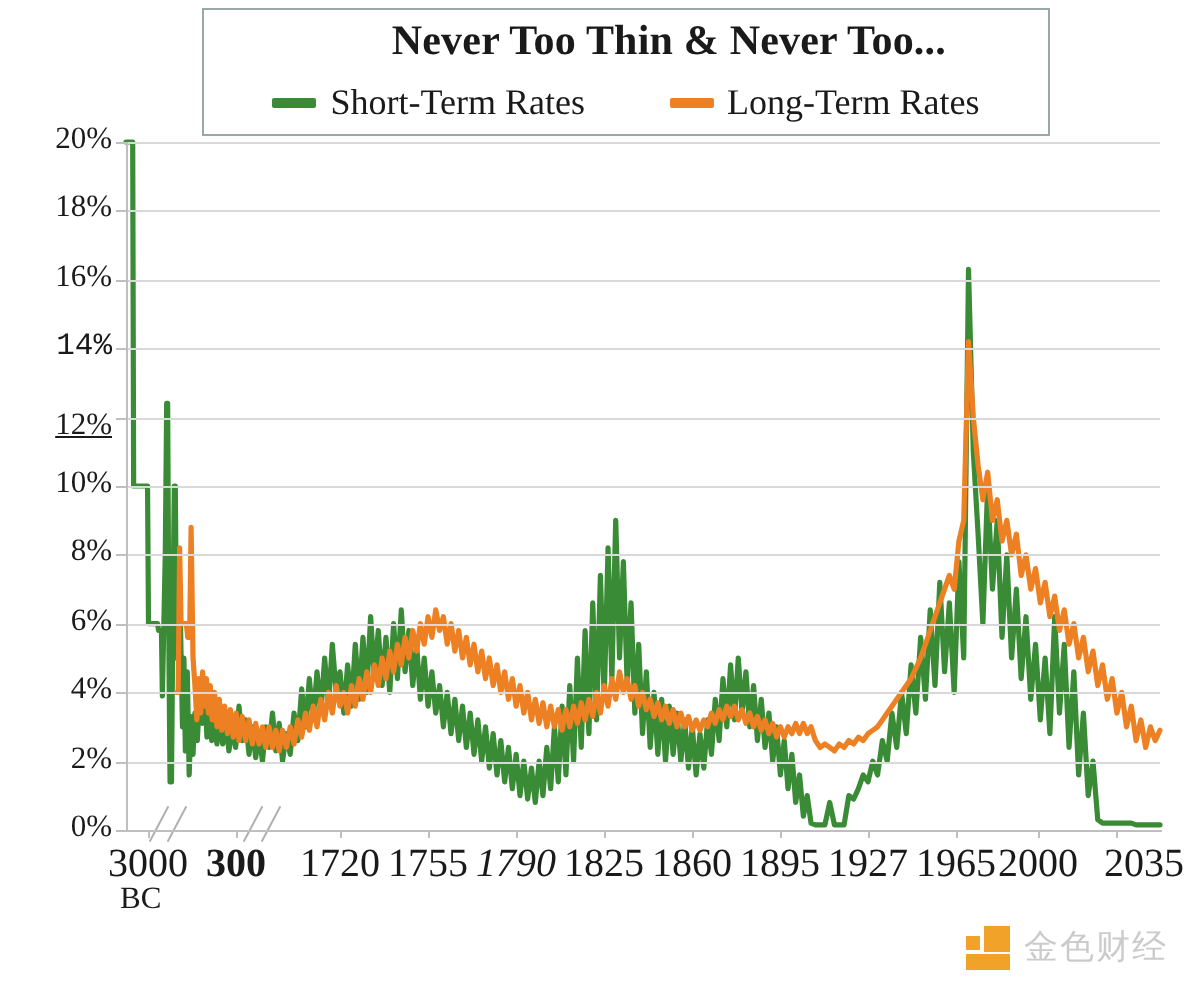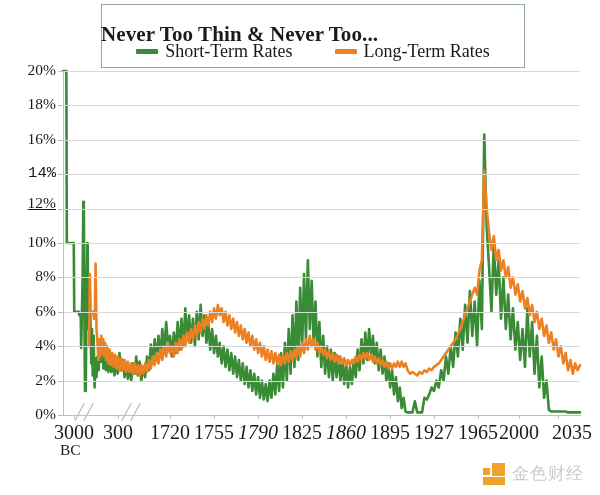--- a/index.html
+++ b/index.html
@@ -17,22 +17,22 @@
     position:absolute;
     left:101px; top:4px;
     width:424px; height:64px;
     border:1px solid #9aa7a7;
     background:#ffffff;
     box-sizing:border-box;
     z-index:6;
   }
   .chart-title{
     position:absolute;
-    left:101px; top:22px; width:372px;
-    text-align:left;
+    left:101px; top:8px; width:372px;
+    text-align:right;
     font-size:21px;
     font-weight:bold;
     color:#1a1a1a;
     letter-spacing:.1px;
     z-index:7;
     white-space:nowrap;
   }
   .legend-row{
     position:absolute;
     left:101px; top:41px; width:424px;
@@ -161,40 +161,40 @@
   <div class="axis-left"></div>
   <div class="axis-bottom"></div>
 
   <div class="ylabels-layer" id="ylabels">
       <div class="ylabel-abs" style="top: 405px;">0%</div>
       <div class="ylabel-abs" style="top: 370.6px;">2%</div>
       <div class="ylabel-abs" style="top: 336.2px;">4%</div>
       <div class="ylabel-abs" style="top: 301.8px;">6%</div>
       <div class="ylabel-abs" style="top: 267.4px;">8%</div>
       <div class="ylabel-abs" style="top: 233px;">10%</div>
-      <div class="ylabel-abs" style="top: 194px; text-decoration: underline;">12%</div>
+      <div class="ylabel-abs" style="top: 204px; text-decoration: underline;">12%</div>
       <div class="ylabel-abs" style="top: 164.2px; font-family: Liberation Mono, monospace;">14%</div>
       <div class="ylabel-abs" style="top: 129.8px;">16%</div>
       <div class="ylabel-abs" style="top: 95.4px;">18%</div>
       <div class="ylabel-abs" style="top: 61px;">20%</div>
     </div>
   <div id="xlabels">
       <div class="xlabel" style="left: 74px;">3000</div>
       <div class="tick-x" style="left: 74px;"></div>
-      <div class="xlabel" style="left: 118px;">300</div>
+      <div class="xlabel" style="left: 118px; font-weight: bold;">300</div>
       <div class="tick-x" style="left: 118px;"></div>
       <div class="xlabel" style="left: 170px;">1720</div>
       <div class="tick-x" style="left: 170px;"></div>
       <div class="xlabel" style="left: 214px;">1755</div>
       <div class="tick-x" style="left: 214px;"></div>
       <div class="xlabel" style="left: 258px; font-style: italic;">1790</div>
       <div class="tick-x" style="left: 258px;"></div>
       <div class="xlabel" style="left: 302px;">1825</div>
       <div class="tick-x" style="left: 302px;"></div>
-      <div class="xlabel" style="left: 346px; font-style: italic;">1860</div>
+      <div class="xlabel" style="left: 346px;">1860</div>
       <div class="tick-x" style="left: 346px;"></div>
       <div class="xlabel" style="left: 390px;">1895</div>
       <div class="tick-x" style="left: 390px;"></div>
       <div class="xlabel" style="left: 434px;">1927</div>
       <div class="tick-x" style="left: 434px;"></div>
       <div class="xlabel" style="left: 478px;">1965</div>
       <div class="tick-x" style="left: 478px;"></div>
       <div class="xlabel" style="left: 519px;">2000</div>
       <div class="tick-x" style="left: 519px;"></div>
       <div class="xlabel" style="left: 572px;">2035</div>

